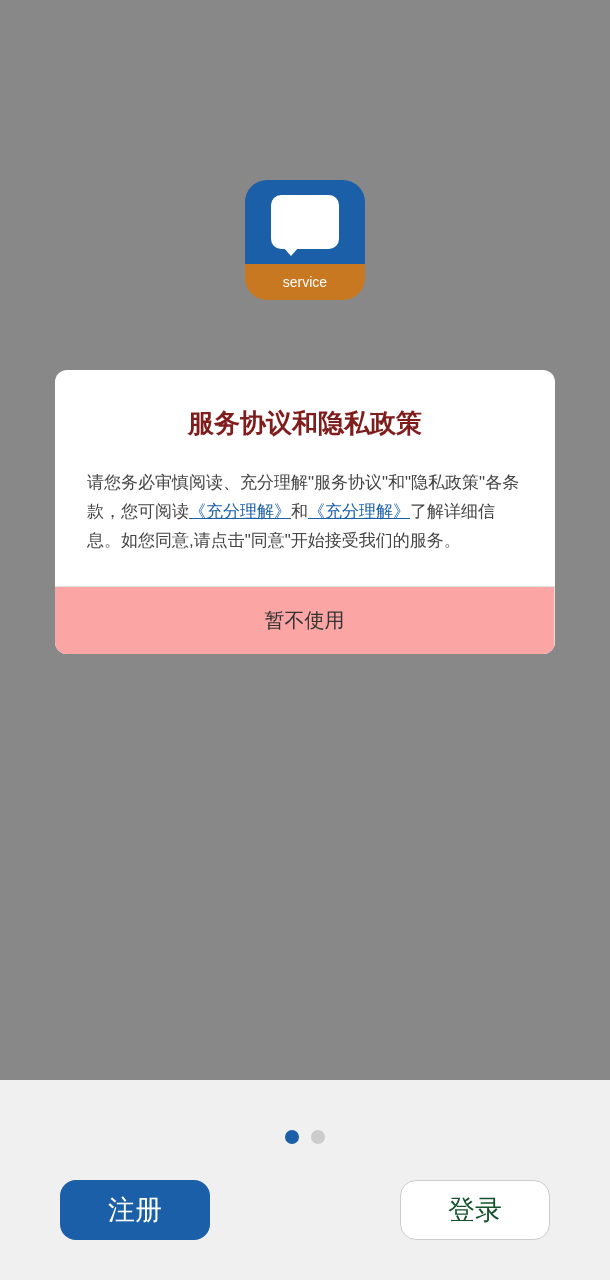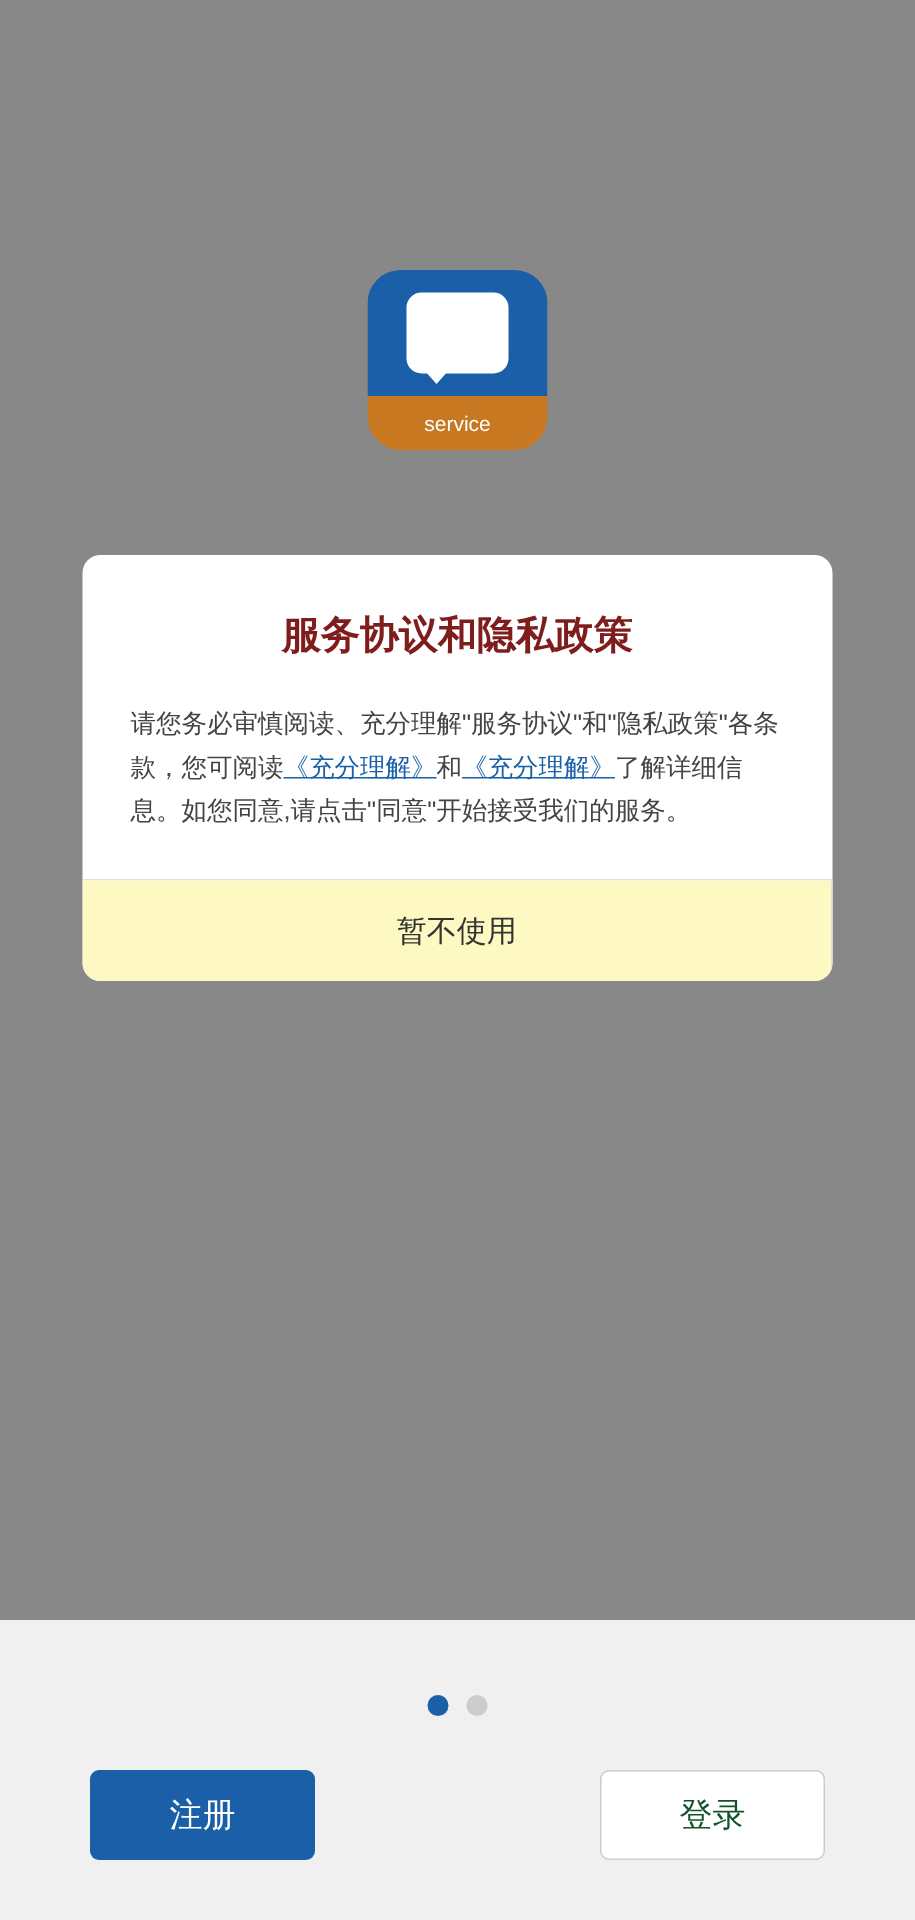--- a/index.html
+++ b/index.html
@@ -118,21 +118,21 @@
     .dialog-footer {
       display: flex;
       border-top: 1px solid #e0e0e0;
       height: 68px;
     }
 
     .dialog-btn {
       flex: 1;
       height: 100%;
       border: none;
-      background: #fef9c3;
+      background: #fca5a5;
       font-size: 20px;
       cursor: pointer;
       display: flex;
       align-items: center;
       justify-content: center;
     }
 
     .dialog-btn.cancel {
       color: #333;
       border-right: 1px solid #e0e0e0;
@@ -181,23 +181,23 @@
     .bottom-buttons {
       display: flex;
       width: 100%;
       padding: 0 60px;
       justify-content: space-between;
     }
 
     .bottom-btn {
       width: 150px;
       height: 60px;
-      border-radius: 6px;
+      border-radius: 16px;
       border: none;
-      font-size: 22px;
+      font-size: 27px;
       font-weight: 500;
       cursor: pointer;
     }
 
     .btn-register {
       background-color: #1a5fa8;
       color: white;
     }
 
     .btn-login {

